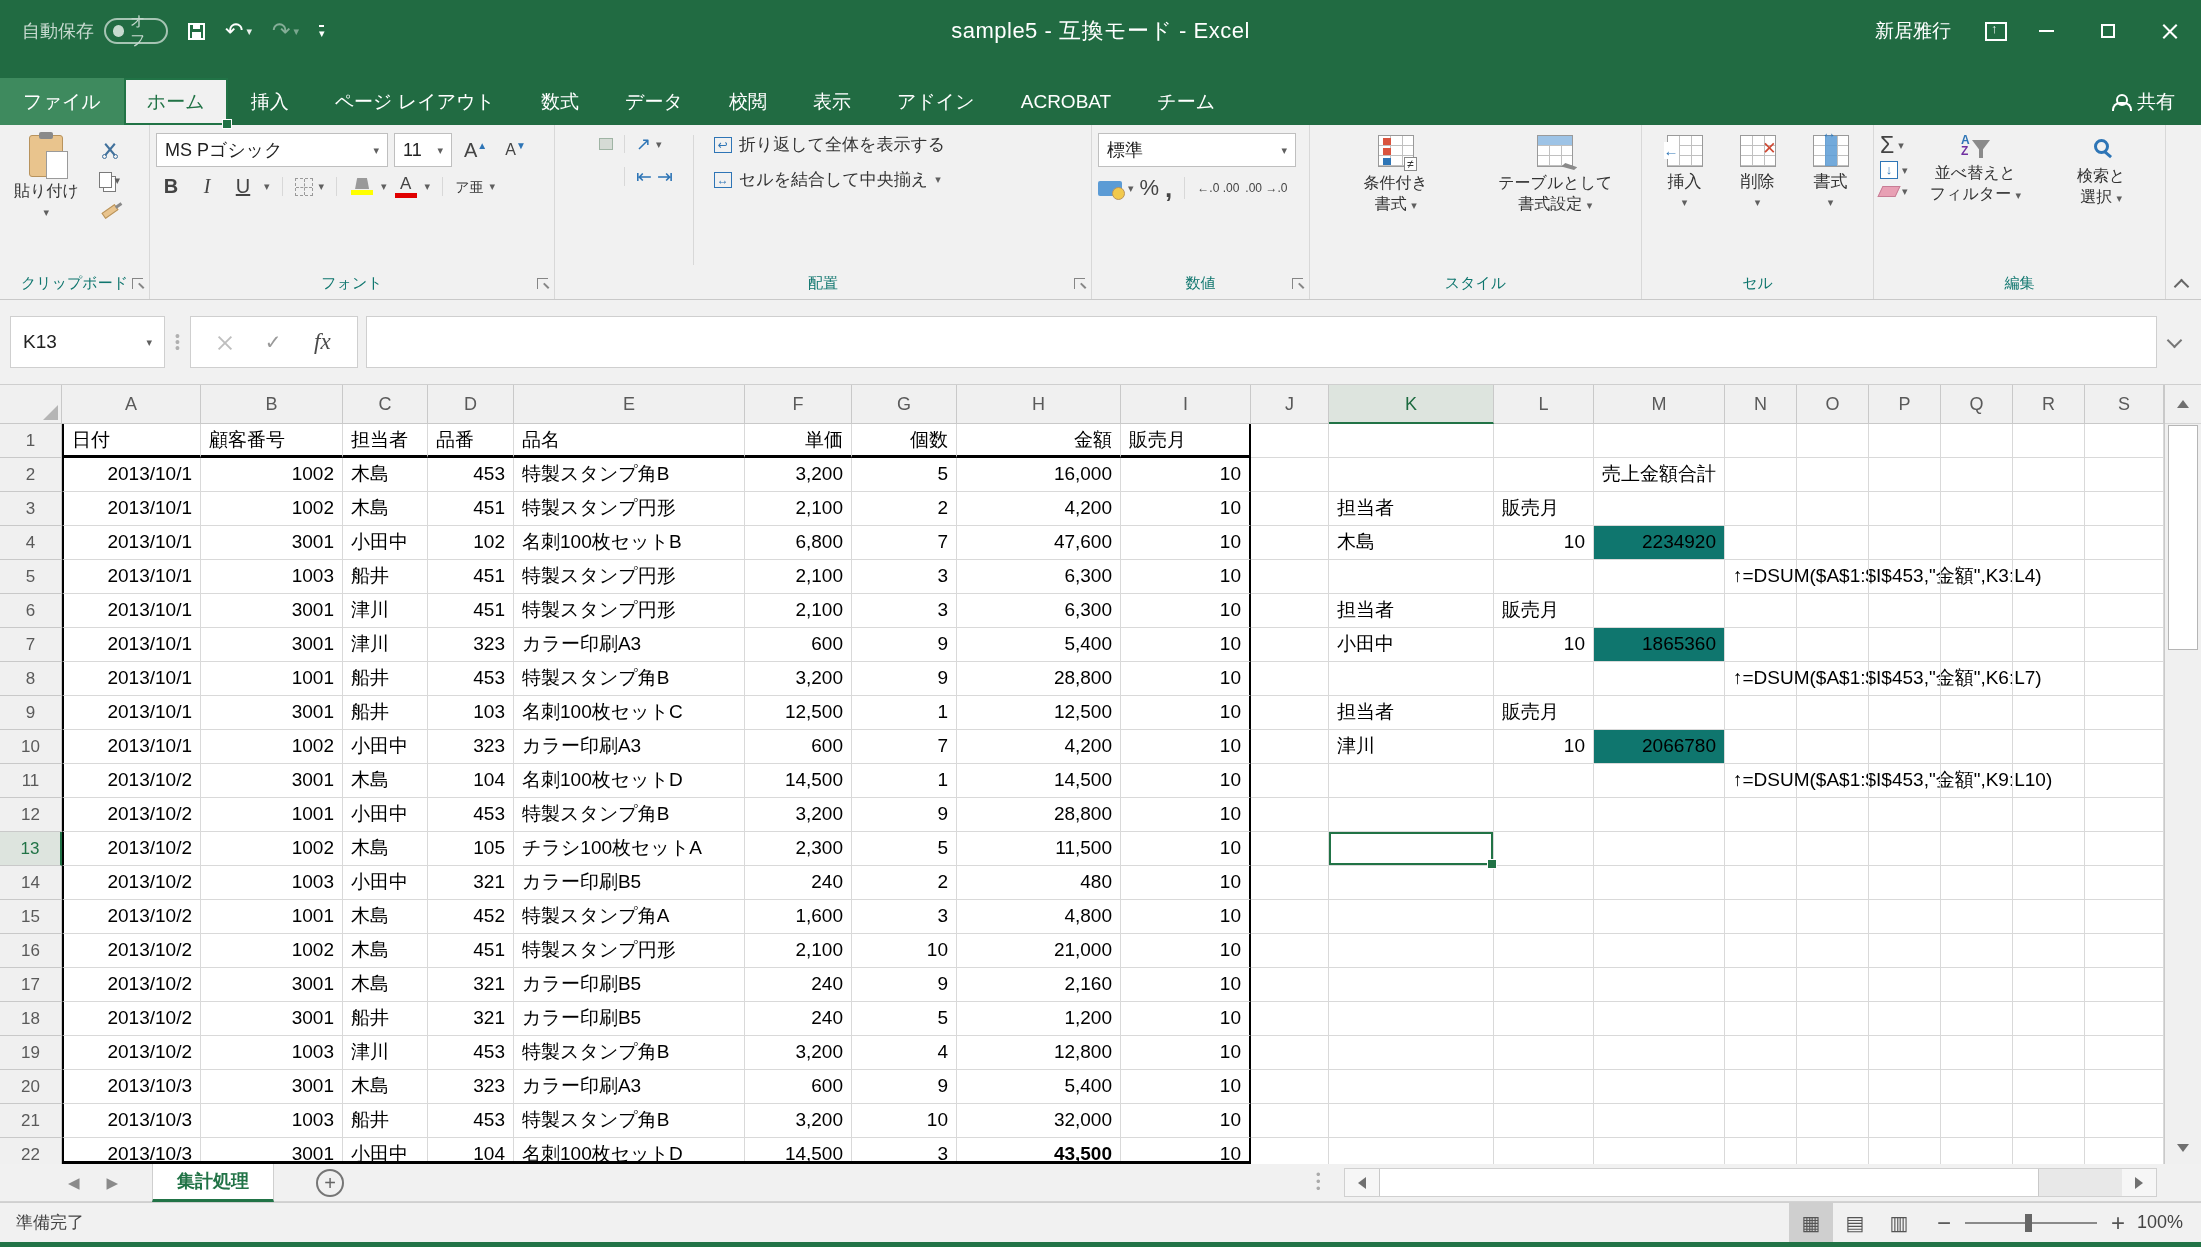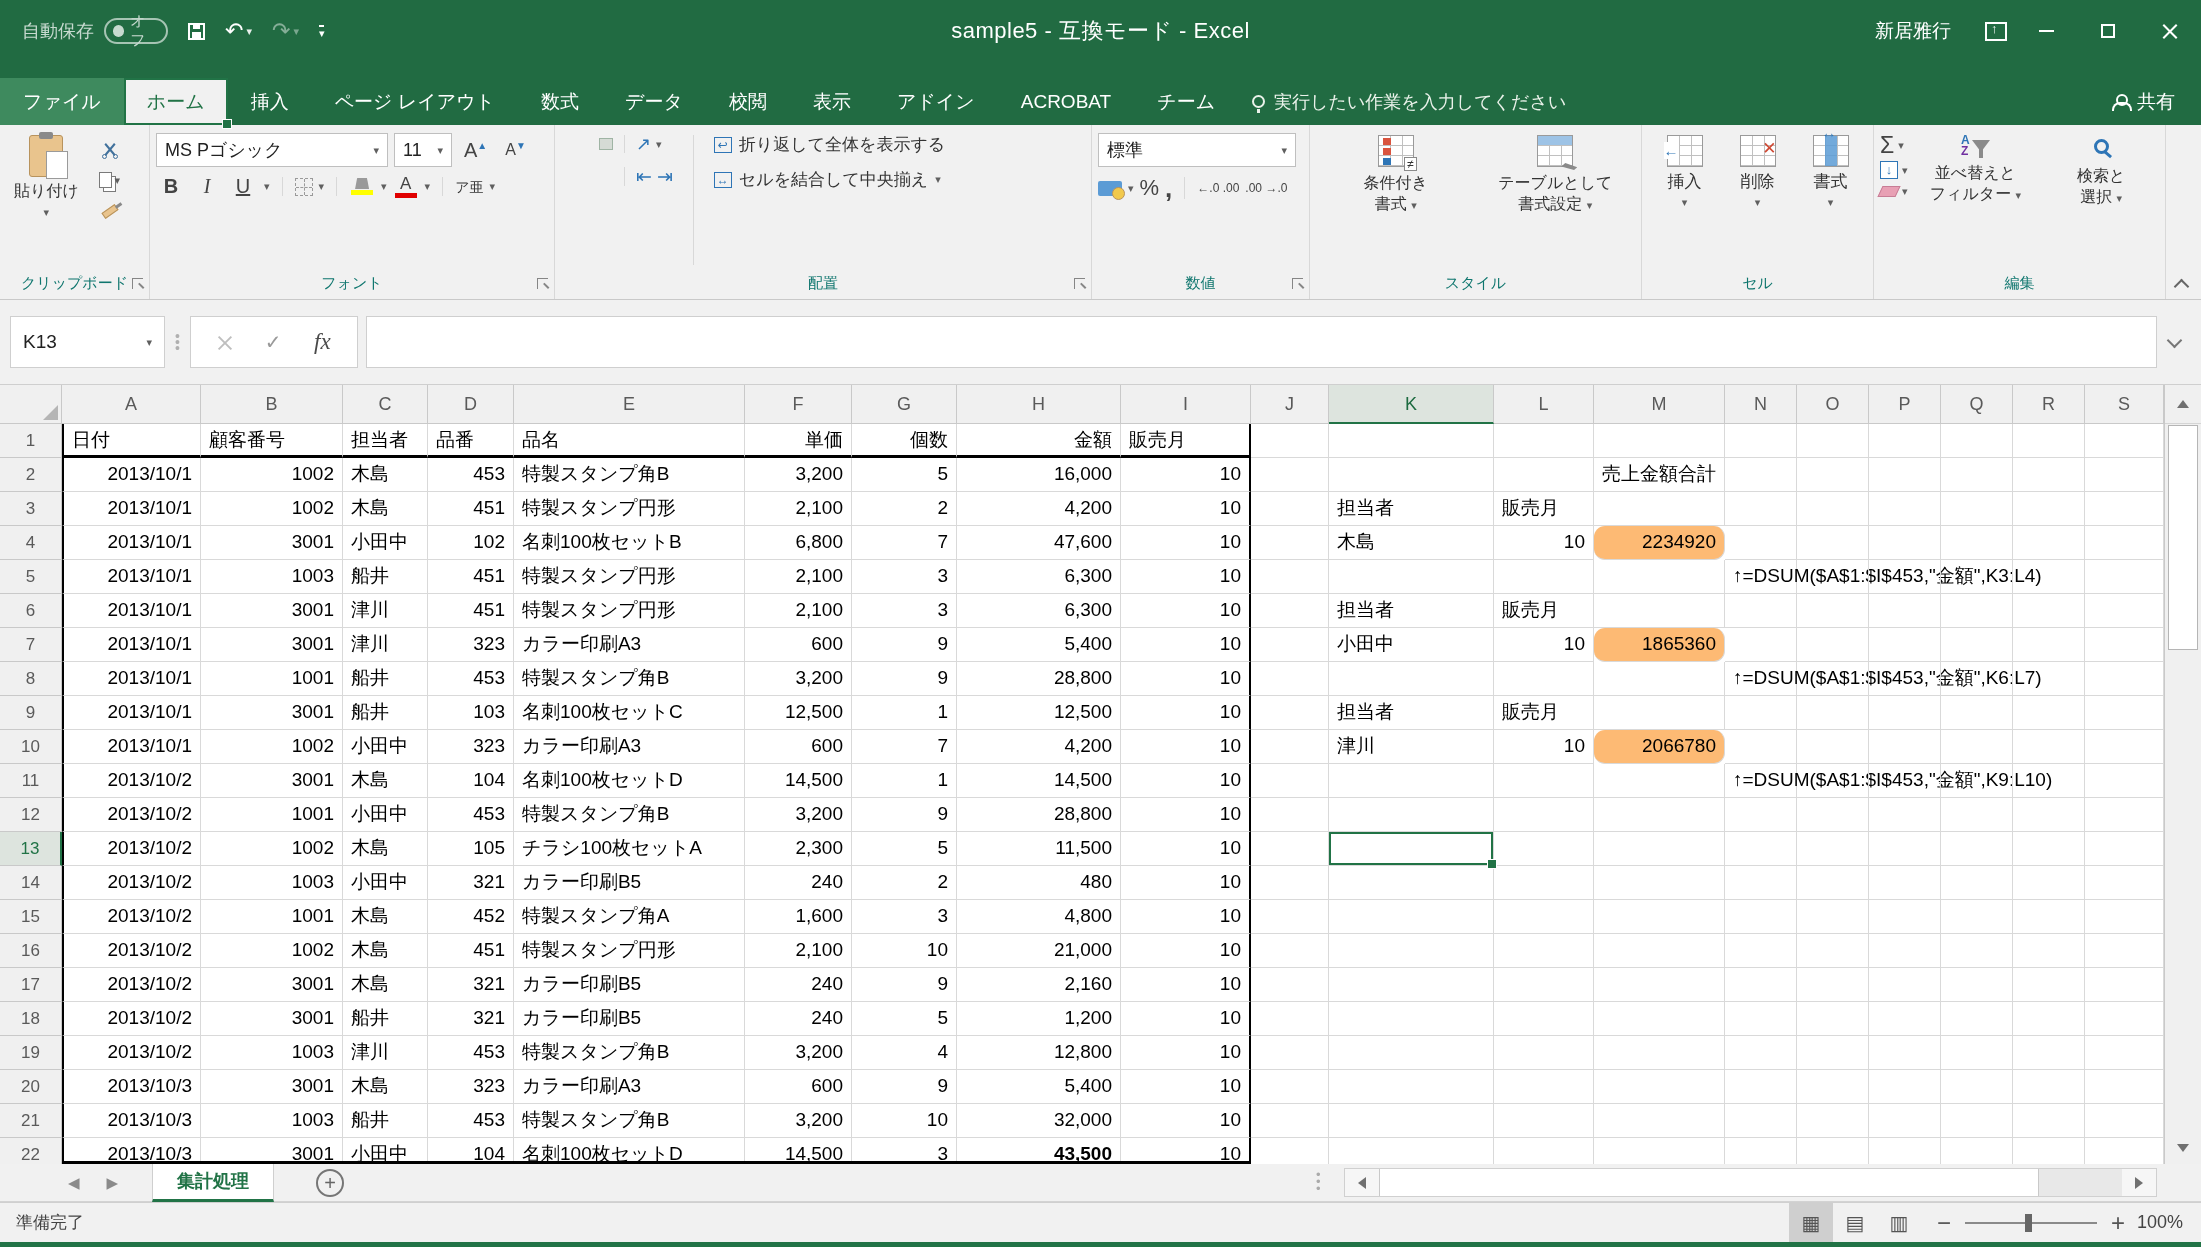--- a/index.html
+++ b/index.html
@@ -171,21 +171,21 @@
   .g-ch { flex:none; height:39px; line-height:39px; text-align:center; background:#f0f0f0; border-right:1px solid #c9c9c9; border-bottom:1px solid #c9c9c9; color:#5a5a5a; font-size:18px; }
   .g-ch.sel { background:#dde4de; border-bottom:2px solid #217346; color:#1d6b40; }
   .g-row { display:flex; height:34px; }
   .g-rh { width:62px; flex:none; text-align:center; line-height:34px; background:#f0f0f0; border-right:1px solid #c9c9c9; border-bottom:1px solid #c9c9c9; font-size:17px; color:#5a5a5a; }
   .g-rh.sel { background:#dde4de; border-right:2px solid #217346; color:#217346; }
   .g-cell { flex:none; height:34px; line-height:32px; border-right:1px solid #d9d9d9; border-bottom:1px solid #d9d9d9; padding:0 8px; font-size:19px; color:#000; white-space:nowrap; overflow:hidden; }
   .ar { text-align:right; }
   .hd { border-bottom:3px solid #000; }
   .tbl-l { border-left:2px solid #000; }
   .tbl-r { border-right:2px solid #000; }
-  .y { background:#fdba74;border-radius:11px; }
+  .y { background:#0f766e; }
   .ov { overflow:visible; }
   .active { position:relative; overflow:visible; box-shadow:inset 0 0 0 2px #217346; z-index:3; }
   .active::after { content:""; position:absolute; right:-4px; bottom:-4px; width:8px; height:8px; background:#217346; border:1px solid #fff; }
   .blackline { position:absolute; left:62px; width:1189px; bottom:0; height:3px; background:#000; }
   .vscroll { position:absolute; right:0; top:0; bottom:0; width:37px; background:#f0f0f0; border-left:1px solid #c9c9c9; }
   .vs-up { height:39px; border-bottom:1px solid #d5d5d5; display:flex; align-items:center; justify-content:center; }
   .tri-up { width:0; height:0; border-left:6px solid transparent; border-right:6px solid transparent; border-bottom:8px solid #707070; }
   .tri-dn { width:0; height:0; border-left:6px solid transparent; border-right:6px solid transparent; border-top:8px solid #707070; }
   .vs-thumb { position:absolute; top:40px; left:3px; right:3px; height:225px; background:#fff; border:1px solid #b5b5b5; }
   .vs-dn { position:absolute; bottom:0; left:0; right:0; height:32px; display:flex; align-items:center; justify-content:center; }
@@ -265,24 +265,20 @@
   <div class="rtab active">ホーム</div>
   <div class="rtab">挿入</div>
   <div class="rtab">ページ レイアウト</div>
   <div class="rtab">数式</div>
   <div class="rtab">データ</div>
   <div class="rtab">校閲</div>
   <div class="rtab">表示</div>
   <div class="rtab">アドイン</div>
   <div class="rtab">ACROBAT</div>
   <div class="rtab">チーム</div>
-  <div class="tellme">
-    <span class="bulb"></span>
-    <span>実行したい作業を入力してください</span>
-  </div>
   <div class="share">
     <span class="person"></span>
     <span>共有</span>
   </div>
 </div>
 
 <div class="ribbon">
 
   <div class="rgroup g-clip">
     <div class="rbody">

